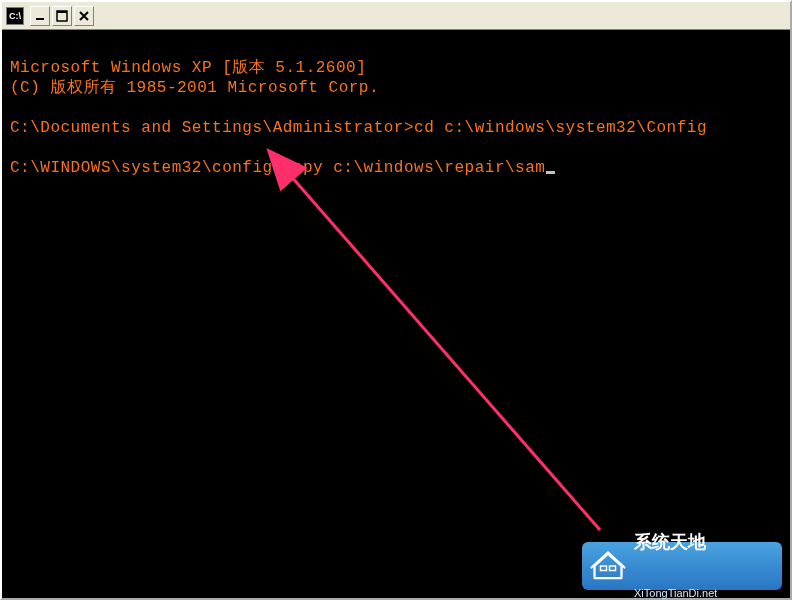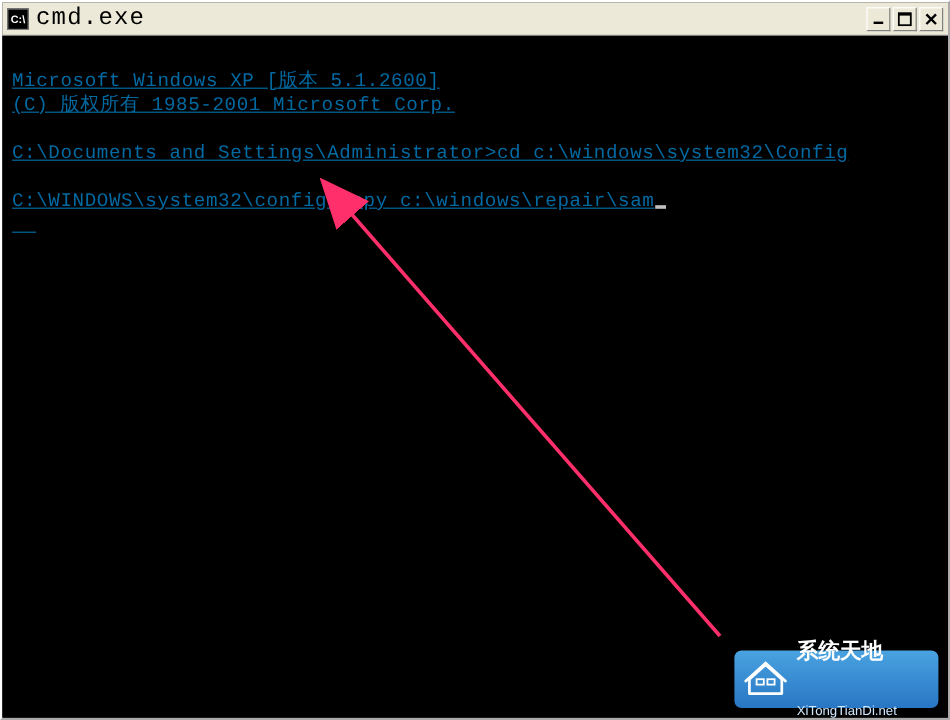--- a/index.html
+++ b/index.html
@@ -65,31 +65,30 @@
     align-items: center;
     justify-content: center;
     font-family: Arial, sans-serif;
     font-size: 12px;
     font-weight: bold;
     cursor: pointer;
   }
   .win-btn svg { width: 12px; height: 12px; }
   .terminal {
     background: #000;
-    color: #0369a1;
+    color: #f97316;
     font-family: "SimSun", "NSimSun", "Courier New", monospace;
     font-size: 16px;
     line-height: 20px;
     padding: 8px;
     white-space: pre;
     height: calc(100% - 28px);
     overflow: hidden;
     position: relative;
     letter-spacing: 0.5px;
-    text-decoration: underline;
   }
   .cursor {
     display: inline-block;
     width: 9px;
     height: 3px;
     background: #c0c0c0;
     vertical-align: baseline;
     margin-left: 1px;
     position: relative;
     top: 2px;
@@ -99,21 +98,21 @@
     top: 0;
     left: 0;
     width: 792px;
     height: 600px;
     pointer-events: none;
   }
   .watermark {
     position: absolute;
     bottom: 10px;
     right: 10px;
-    width: 170px;
+    width: 200px;
     height: 48px;
     background: linear-gradient(to bottom, #4aa3e0, #2876c4);
     border-radius: 6px;
     display: flex;
     align-items: center;
     padding: 4px 8px;
     gap: 8px;
     box-shadow: 0 2px 4px rgba(0,0,0,0.4);
   }
   .wm-icon {
@@ -139,21 +138,20 @@
     color: #cfe8ff;
     margin-top: 35px;
   }
 </style>
 </head>
 <body>
 
 <div class="window">
   <div class="titlebar">
     <div class="app-icon">C:\</div>
-    <div class="title-text">cmd.exe</div>
     <div class="window-controls">
       <div class="win-btn">
         <svg viewBox="0 0 12 12">
             <rect x="2" y="8" width="8" height="2" fill="#000"></rect>
           </svg>
       </div>
       <div class="win-btn">
         <svg viewBox="0 0 12 12">
             <rect x="1" y="1" width="10" height="10" fill="none" stroke="#000" stroke-width="1.5"></rect>
             <rect x="1" y="1" width="10" height="2" fill="#000"></rect>

